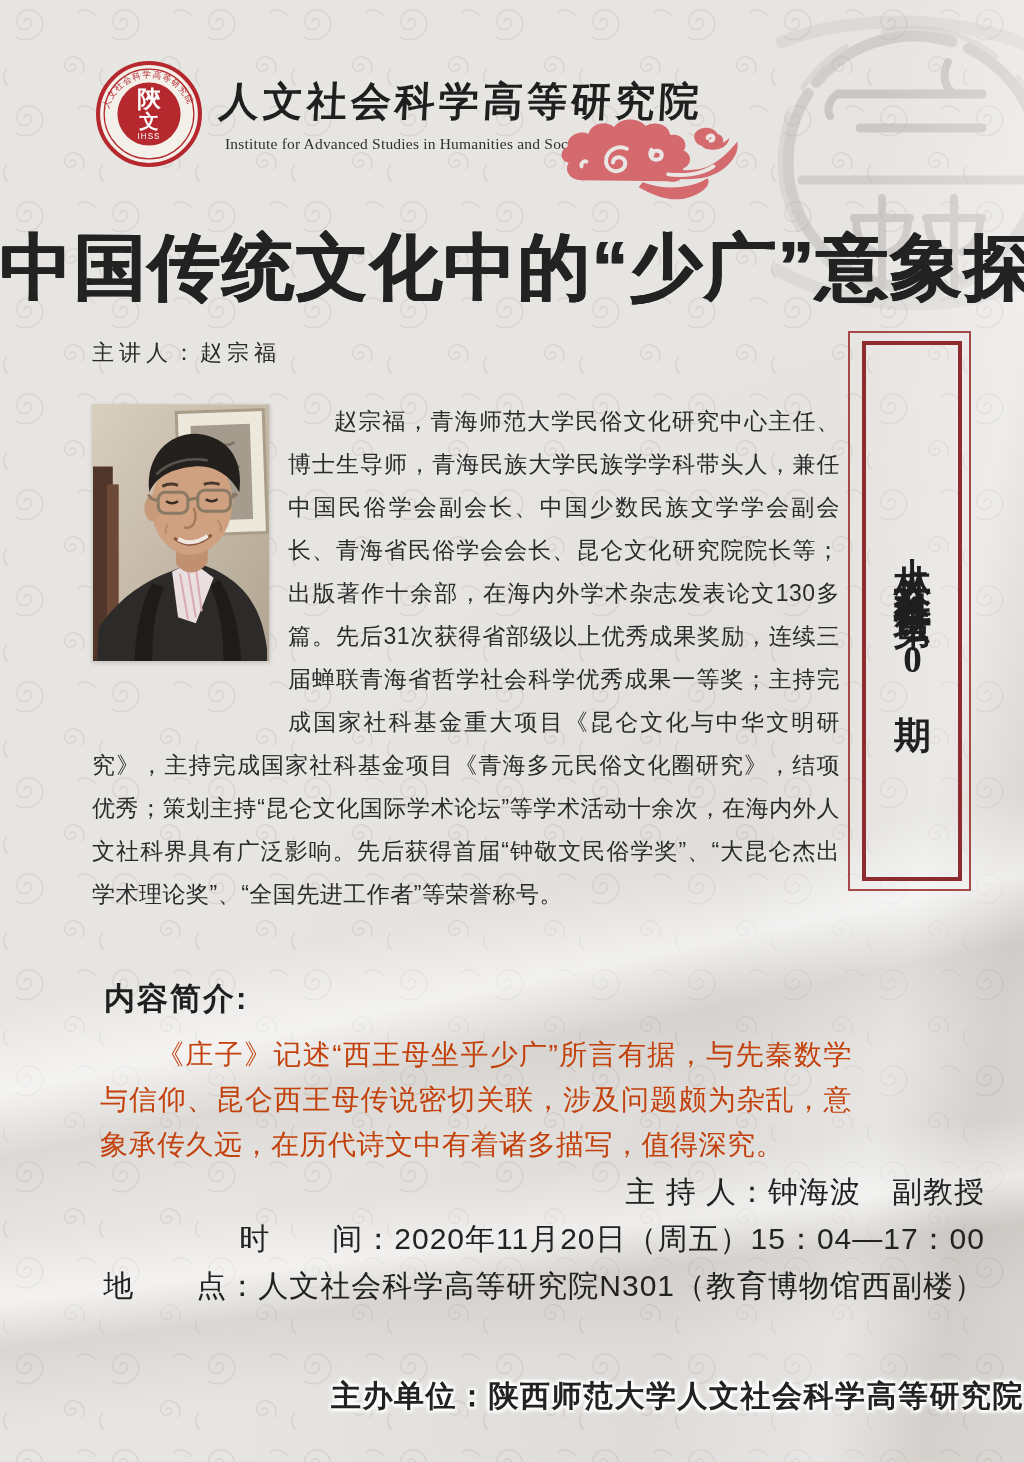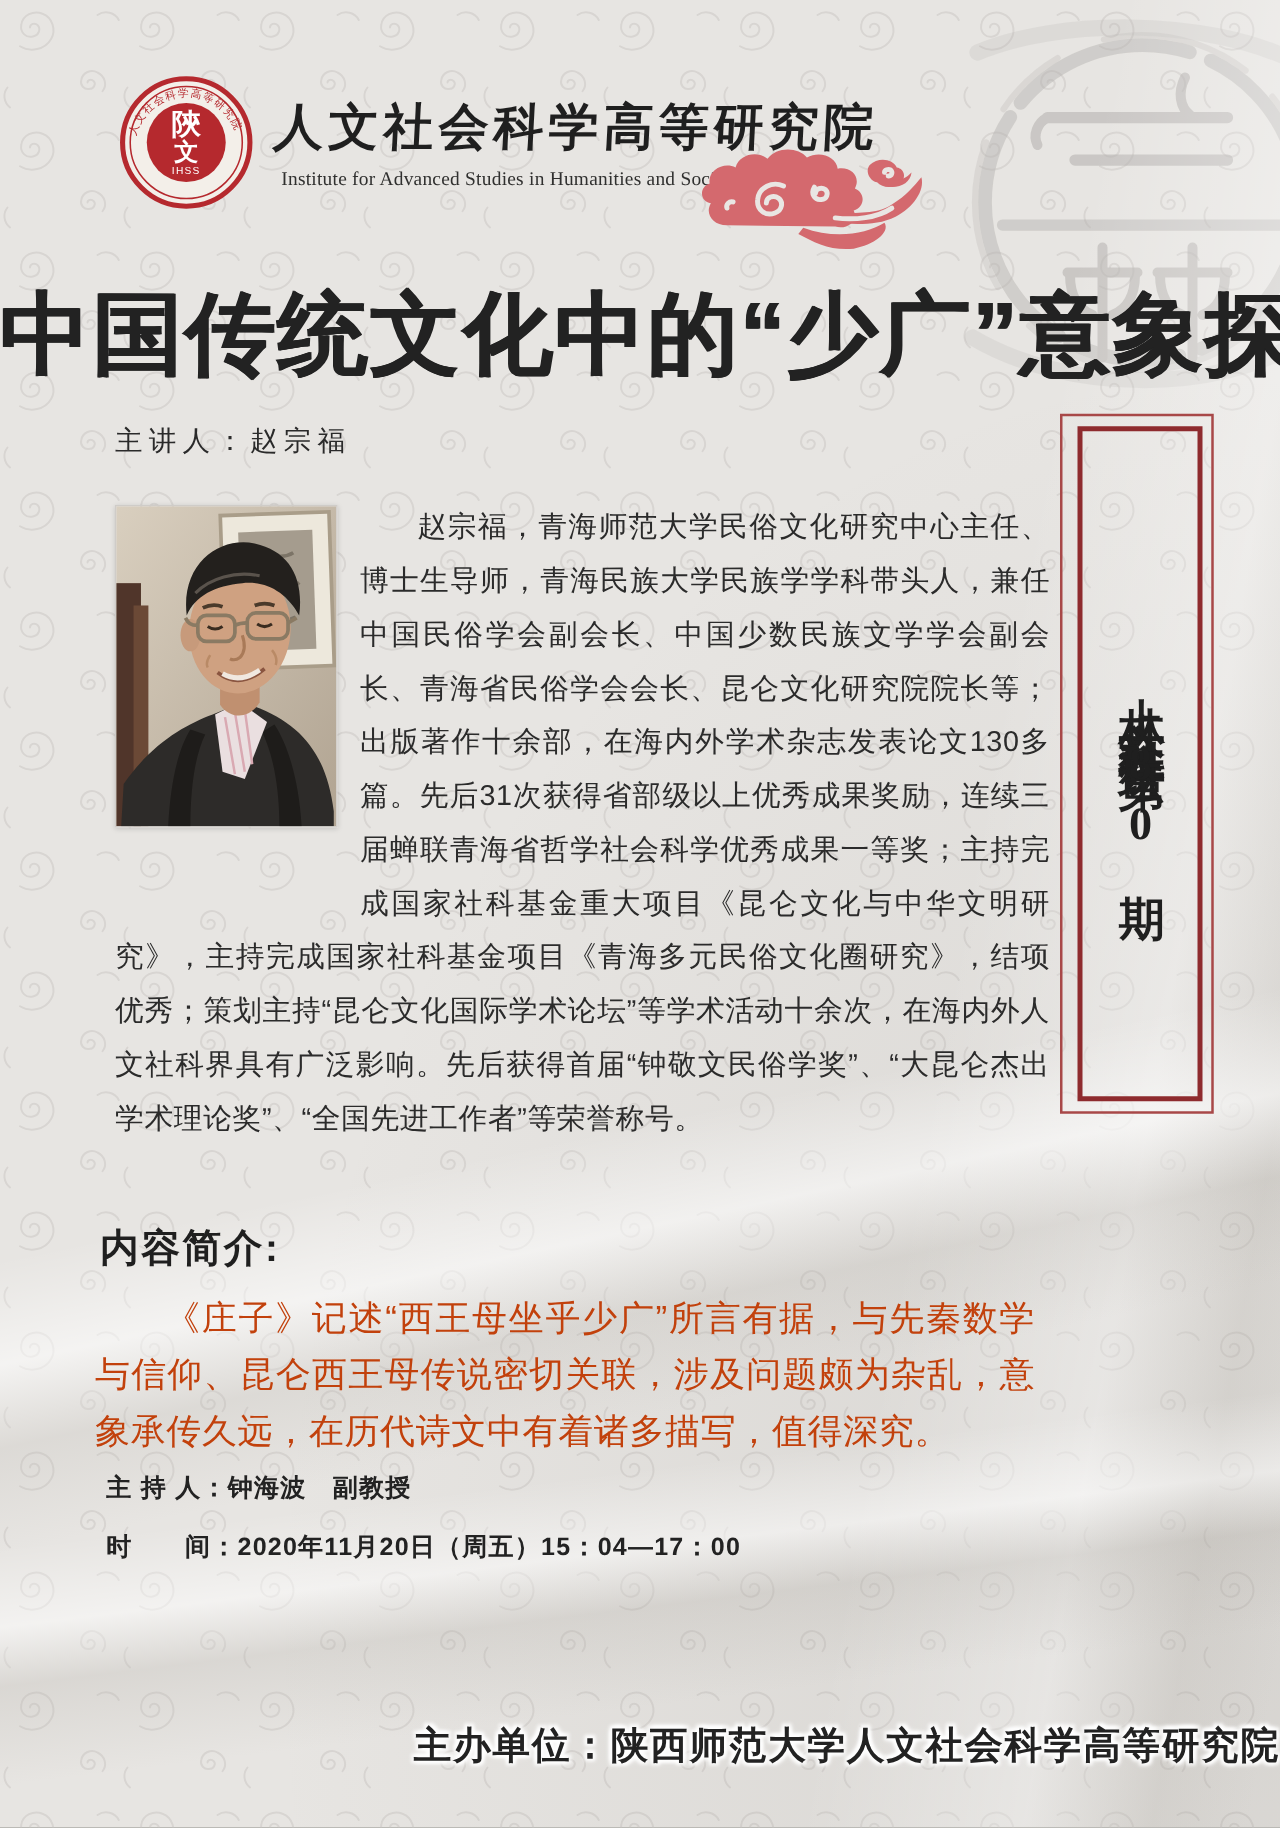--- a/index.html
+++ b/index.html
@@ -72,32 +72,32 @@
     border:4px solid #8e2b2e;box-sizing:border-box;
     display:flex;align-items:center;justify-content:center;
   }
   .banner-text{
     writing-mode:vertical-rl;text-orientation:upright;
     font-family:"Liberation Serif",serif;font-weight:bold;
     font-size:37px;letter-spacing:7px;color:#1f1f1f;white-space:nowrap;
   }
 
   
-  .synopsis{position:absolute;left:76px;top:978px;width:752px;}
+  .synopsis{position:absolute;left:100px;top:978px;width:752px;}
   .synopsis-heading{font-size:31px;font-weight:bold;letter-spacing:2px;color:#1f1f1f;margin:0 0 12px 4px;}
   .synopsis-body{
     margin:0;font-size:28px;line-height:45px;color:#c2410c;
     text-align:justify;text-indent:2em;letter-spacing:0.5px;
   }
 
   
   .event-info{position:absolute;left:85px;top:1168px;width:900px;}
   .event-row{
-    font-size:20px;font-weight:700;line-height:47px;color:#222;
-    letter-spacing:1px;white-space:pre;
+    font-size:30px;font-weight:400;line-height:47px;color:#222;
+    letter-spacing:1px;white-space:pre;text-align:right;
   }
 
   
   .organizer{
     position:absolute;left:0;top:1376px;width:1024px;text-align:right;
     font-size:30px;font-weight:700;letter-spacing:1.5px;color:#222;
     text-shadow:0 0 4px #fff,0 0 7px #fff,2px 2px 3px #fff,-2px -2px 3px #fff,2px -2px 3px #fff,-2px 2px 3px #fff;
   }
 </style>
 </head>
@@ -231,18 +231,19 @@
     </div>
 
     <div class="synopsis">
       <div class="synopsis-heading">内容简介:</div>
       <p class="synopsis-body">《庄子》记述“西王母坐乎少广”所言有据，与先秦数学与信仰、昆仑西王母传说密切关联，涉及问题颇为杂乱，意象承传久远，在历代诗文中有着诸多描写，值得深究。</p>
     </div>
 
     <div class="event-info">
       <div class="event-row">主 持 人：钟海波　副教授</div>
       <div class="event-row">时　　间：2020年11月20日（周五）15：04—17：00</div>
+      <div class="event-row">地　　点：人文社会科学高等研究院N301（教育博物馆西副楼）</div>
     </div>
 
     <div class="organizer">主办单位：陕西师范大学人文社会科学高等研究院</div>
 
   </div>
 </div>
 
 </body></html>

